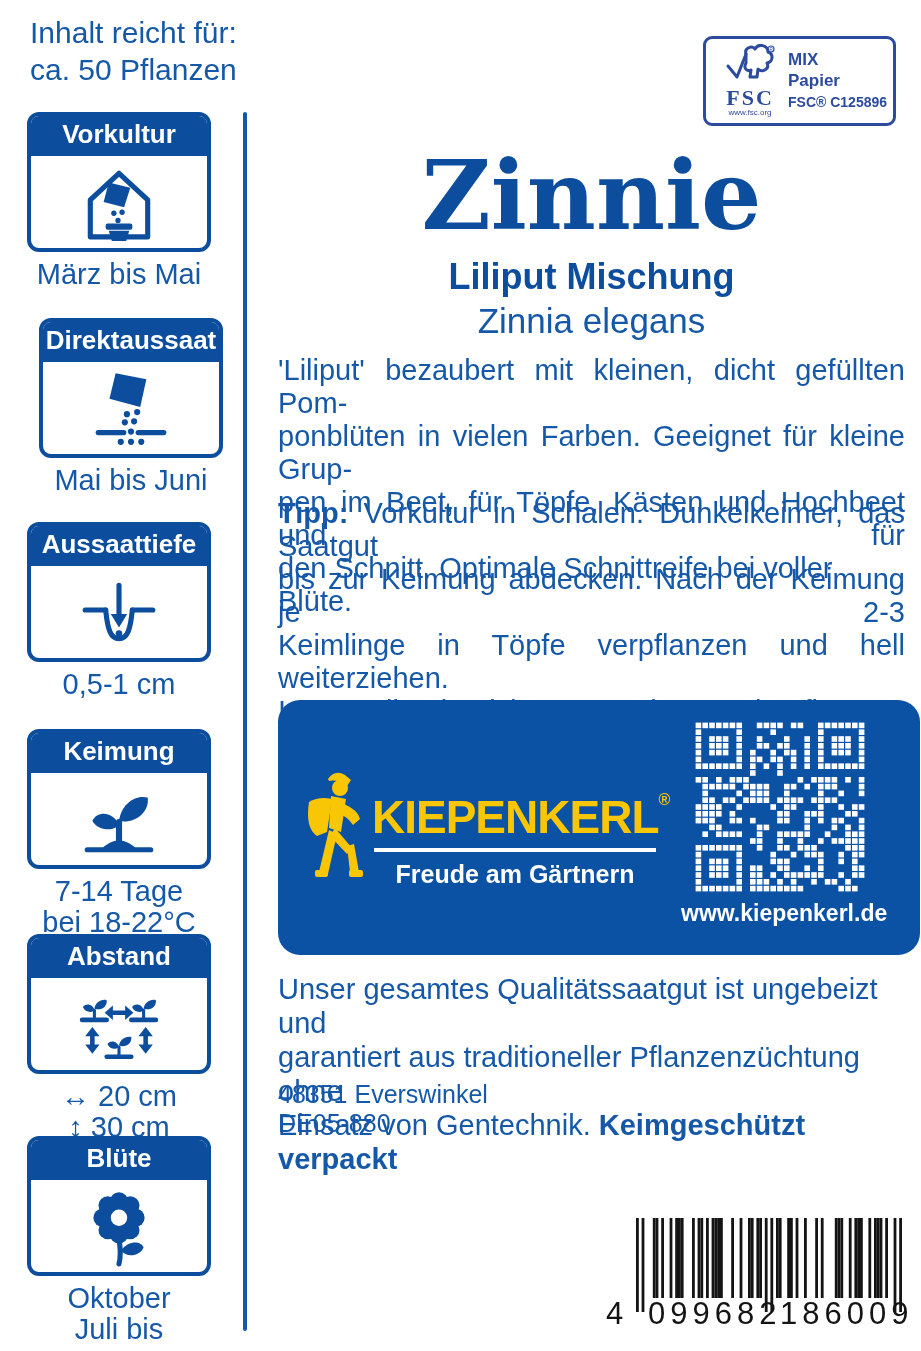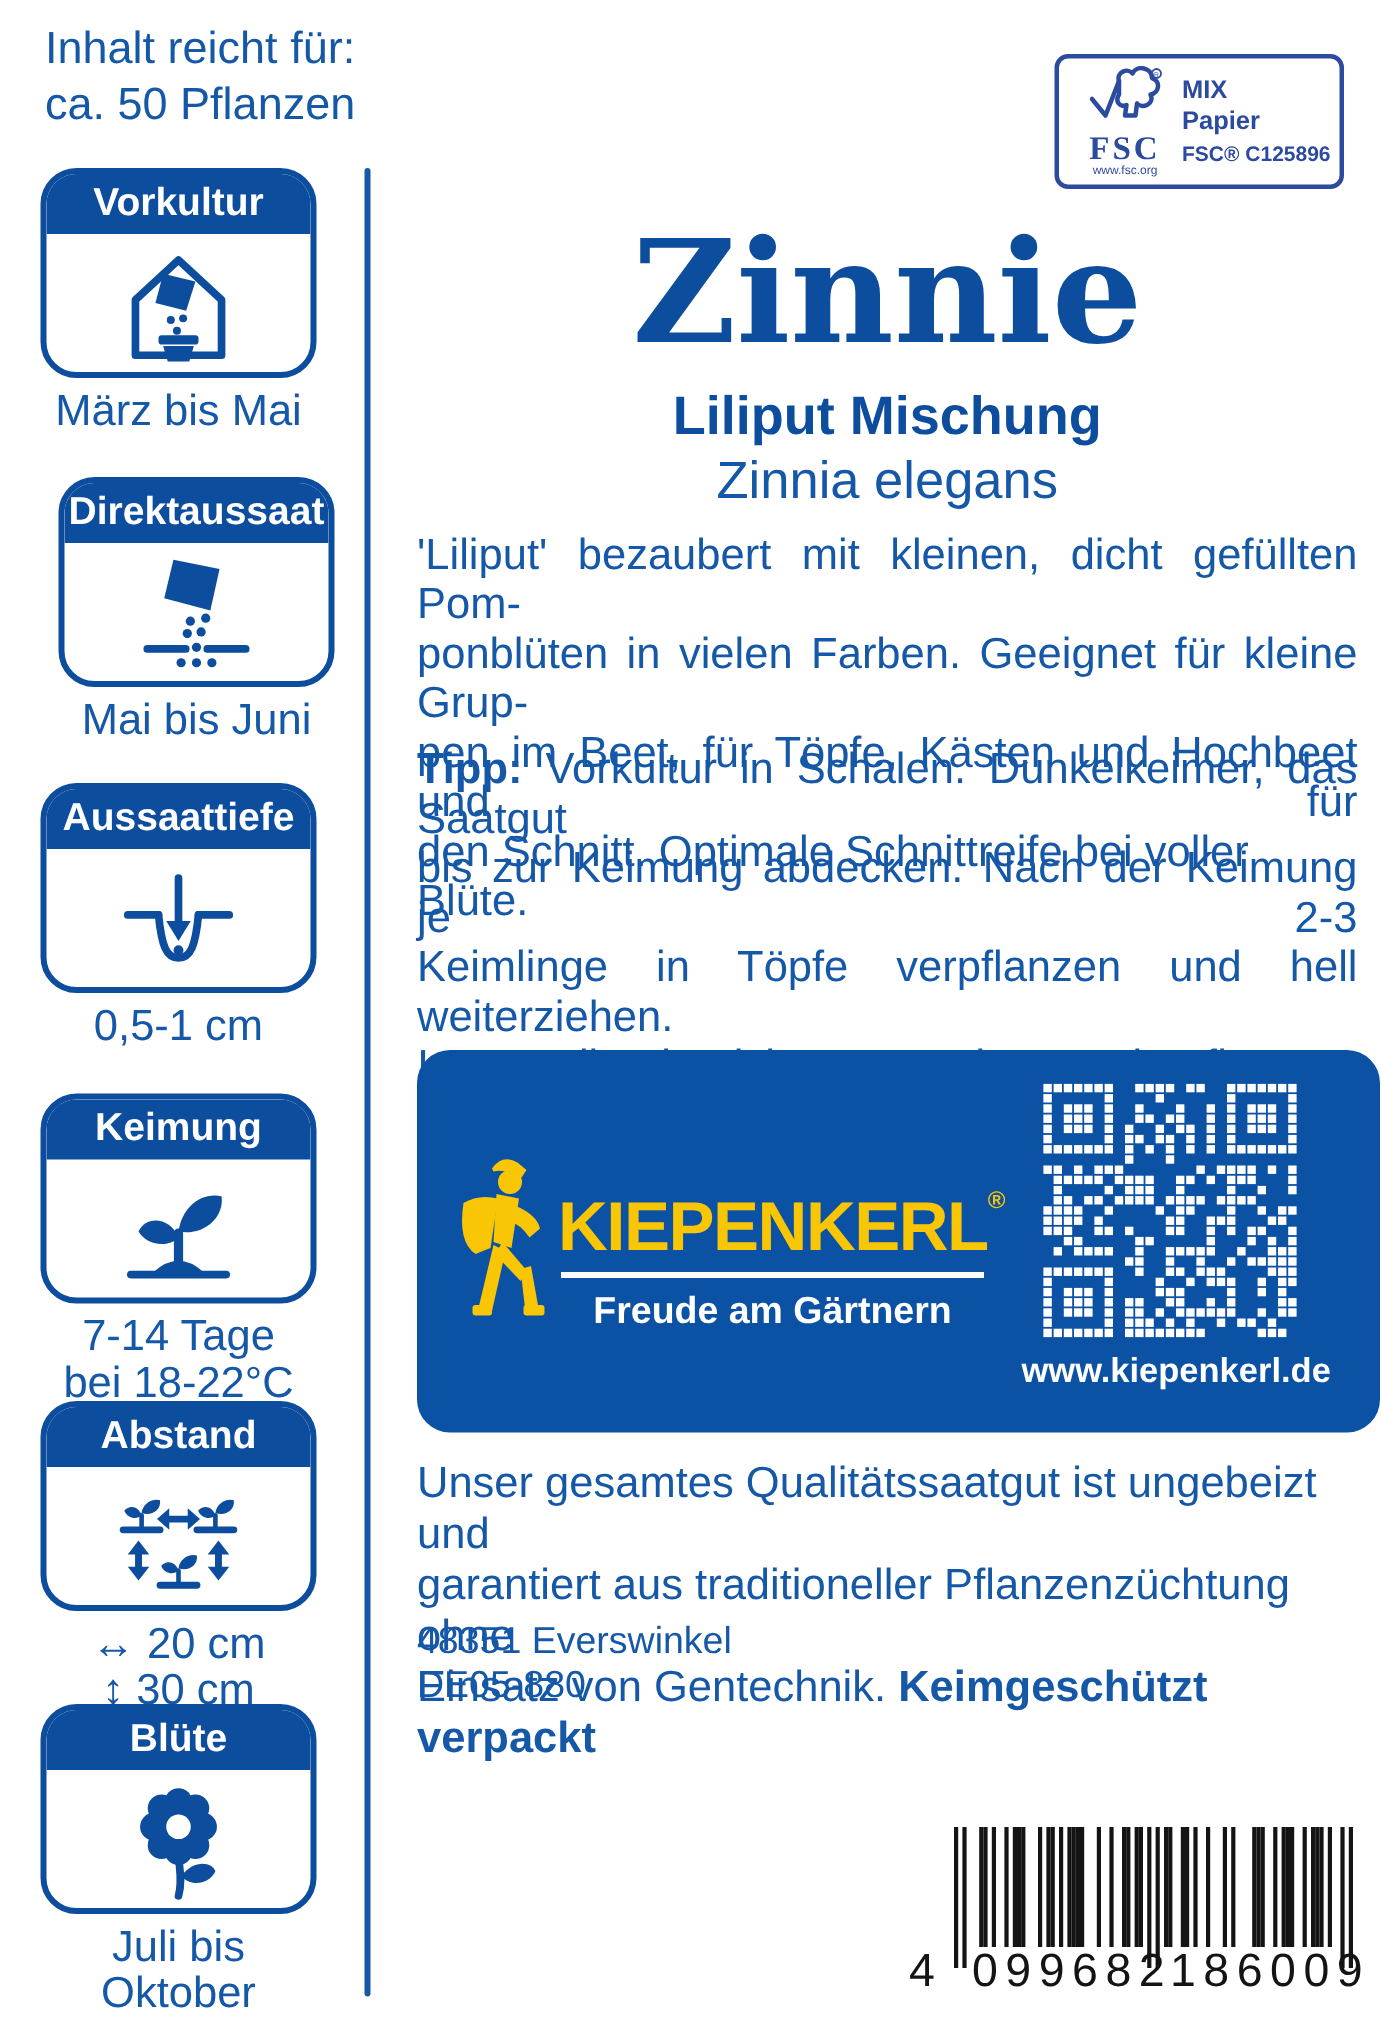--- a/index.html
+++ b/index.html
@@ -5,21 +5,21 @@
   html,body{margin:0;padding:0;background:#fff;}
   .page{position:relative;width:921px;height:1351px;background:#fff;overflow:hidden;
         font-family:"Liberation Sans","DejaVu Sans",sans-serif;color:var(--blue);}
   :root{
     --blue:#1658a8; --dark:#0d4d9d; --box:#0b51a4; --yellow:#f9c606; --fsc:#2d4b9e; --bar:#141414;
   }
   
   .top-note{position:absolute;left:30px;top:14px;font-size:30px;line-height:37px;color:var(--blue);}
   
   .info-card{position:absolute;left:27px;width:184px;}
-  .badge{border:4px solid var(--dark);border-radius:24px;background:#fff;overflow:hidden;}
+  .badge{border:4px solid var(--dark);border-radius:12px;background:#fff;overflow:hidden;}
   .badge-title{background:var(--dark);color:#fff;font-weight:bold;font-size:26px;text-align:center;padding:3px 0 6px;}
   .badge-icon{height:92px;display:flex;align-items:center;justify-content:center;}
   .badge-icon svg{width:82px;height:82px;display:block;}
   .caption{margin-top:7px;text-align:center;font-size:29px;line-height:31px;color:var(--blue);}
   .divider{position:absolute;left:243px;top:112px;width:4px;height:1219px;background:var(--blue);border-radius:2px;}
   
   .fsc-box{position:absolute;left:703px;top:36px;width:187px;height:84px;border:3px solid var(--fsc);
            border-radius:9px;display:flex;align-items:center;color:var(--fsc);}
   .fsc-left{width:76px;text-align:center;padding-left:6px;}
   .fsc-left .fsc-word{font-family:"Liberation Serif","DejaVu Serif",serif;font-weight:bold;font-size:22px;line-height:20px;letter-spacing:2px;}
@@ -226,22 +226,22 @@
        <circle cx="24" cy="32" r="9"></circle>
                 <circle cx="29" cy="20" r="9"></circle>
      </g>
      <circle cx="40" cy="32" r="8" fill="#fff"></circle>
      <path d="M40,48 C40,58 43,66 40,77" fill="none" stroke="#0d4d9d" stroke-width="5" stroke-linecap="round"></path>
      <path d="M42,64 C50,53 62,55 64,61 C60,70 47,71 42,64 Z" fill="#0d4d9d"></path>
             </svg>
           </div>
      </div>
      <div class="caption">
+          <div>Oktober</div>
           <div>Juli bis</div>
-          <div>Oktober</div>
         </div>
       </div>
     </div>
   <div class="divider"></div>
 
   <div class="title">Zinnie</div>
   <div class="variety">Liliput Mischung</div>
   <div class="botanical">Zinnia elegans</div>
 
   <div class="para desc" id="desc">

